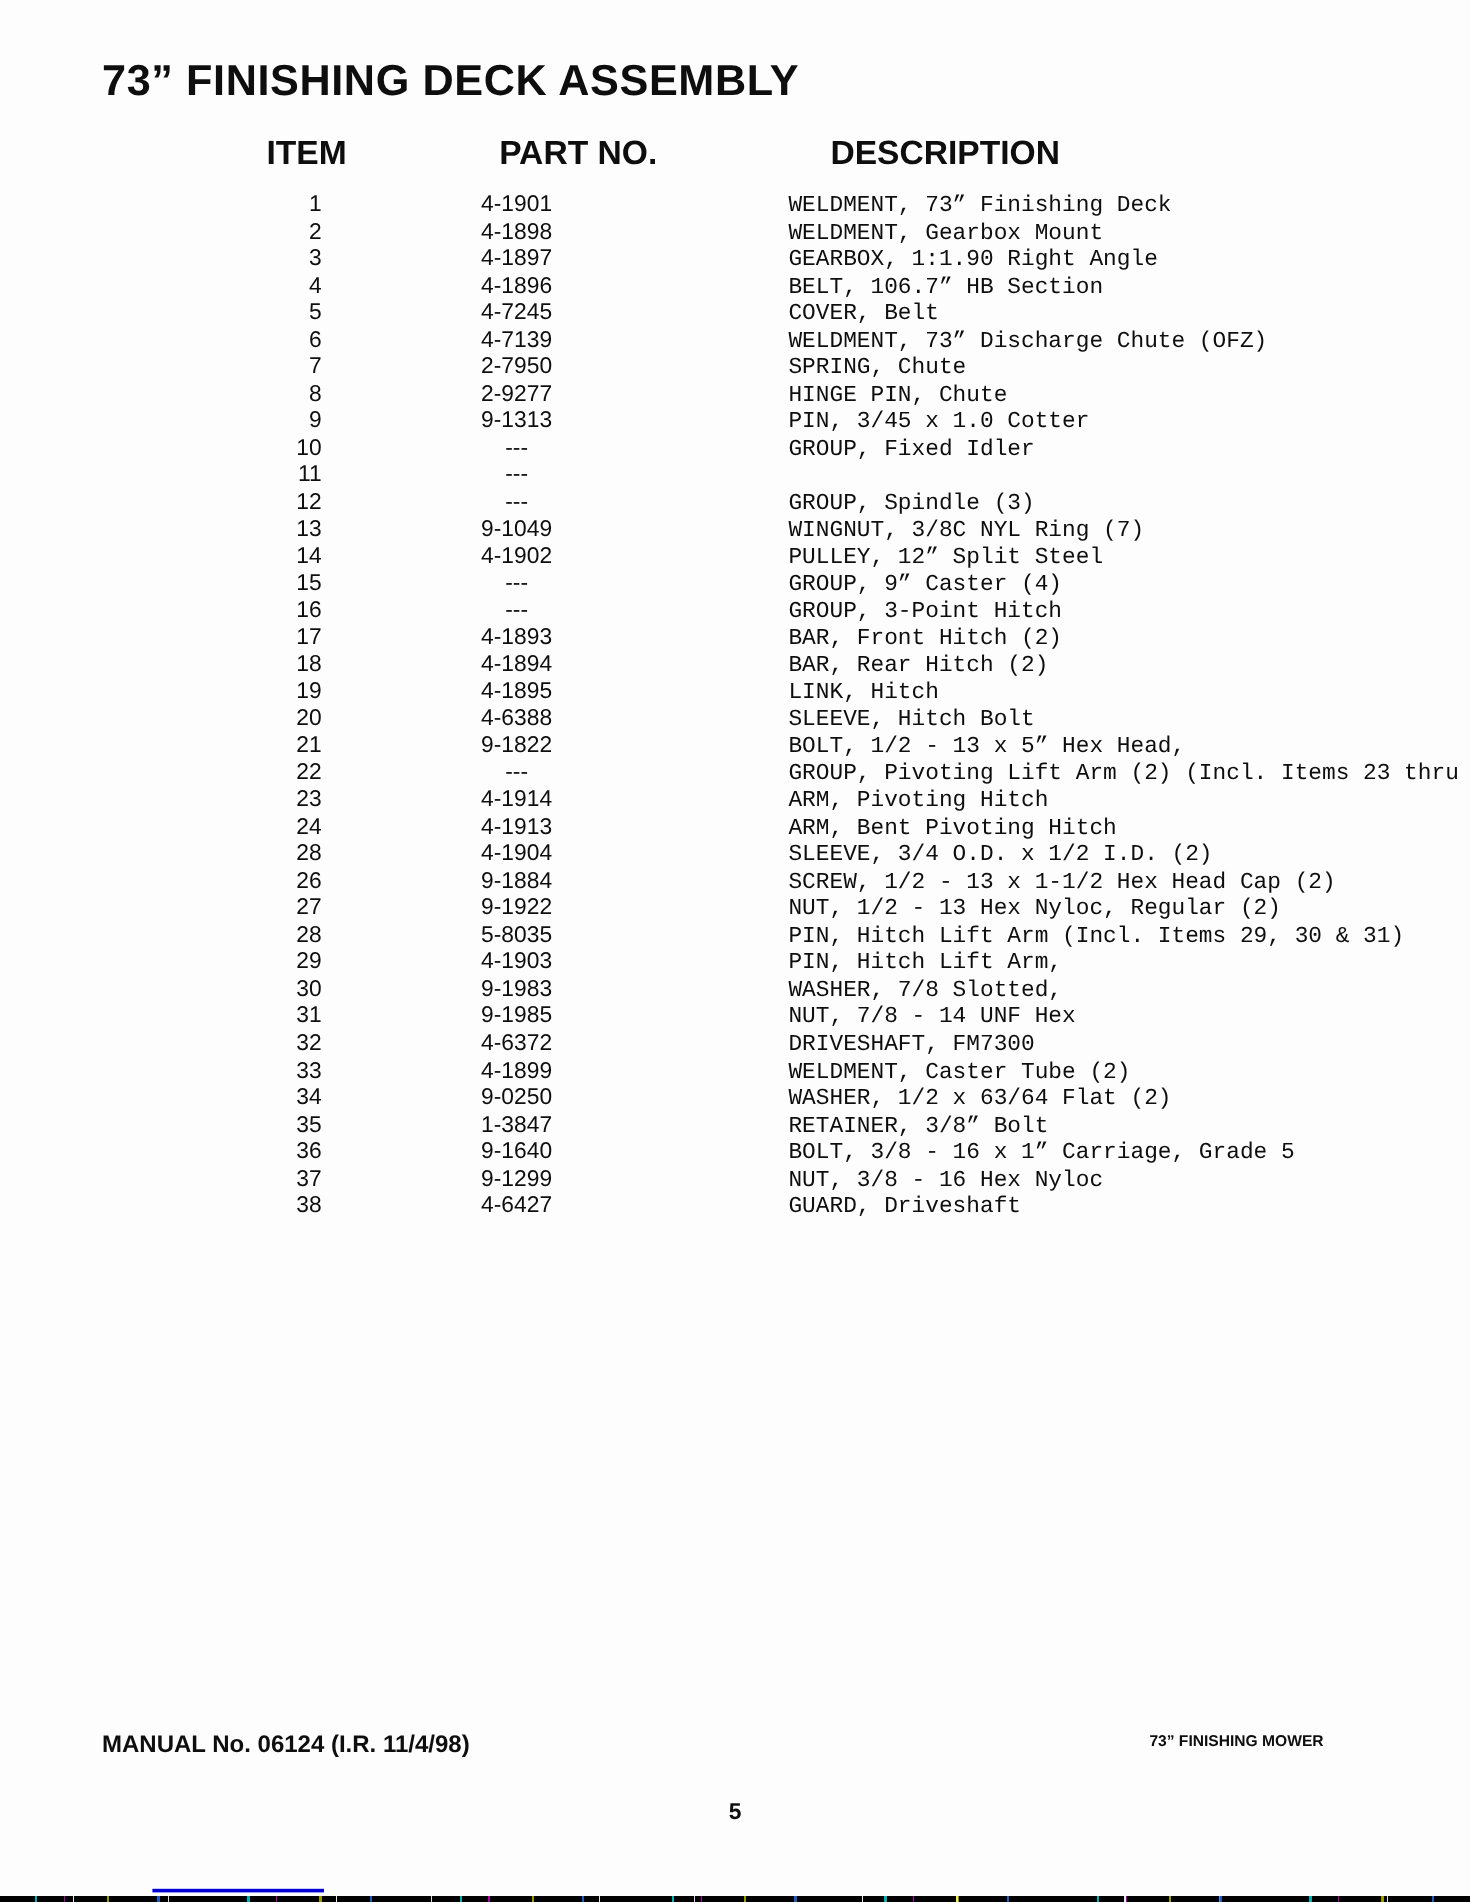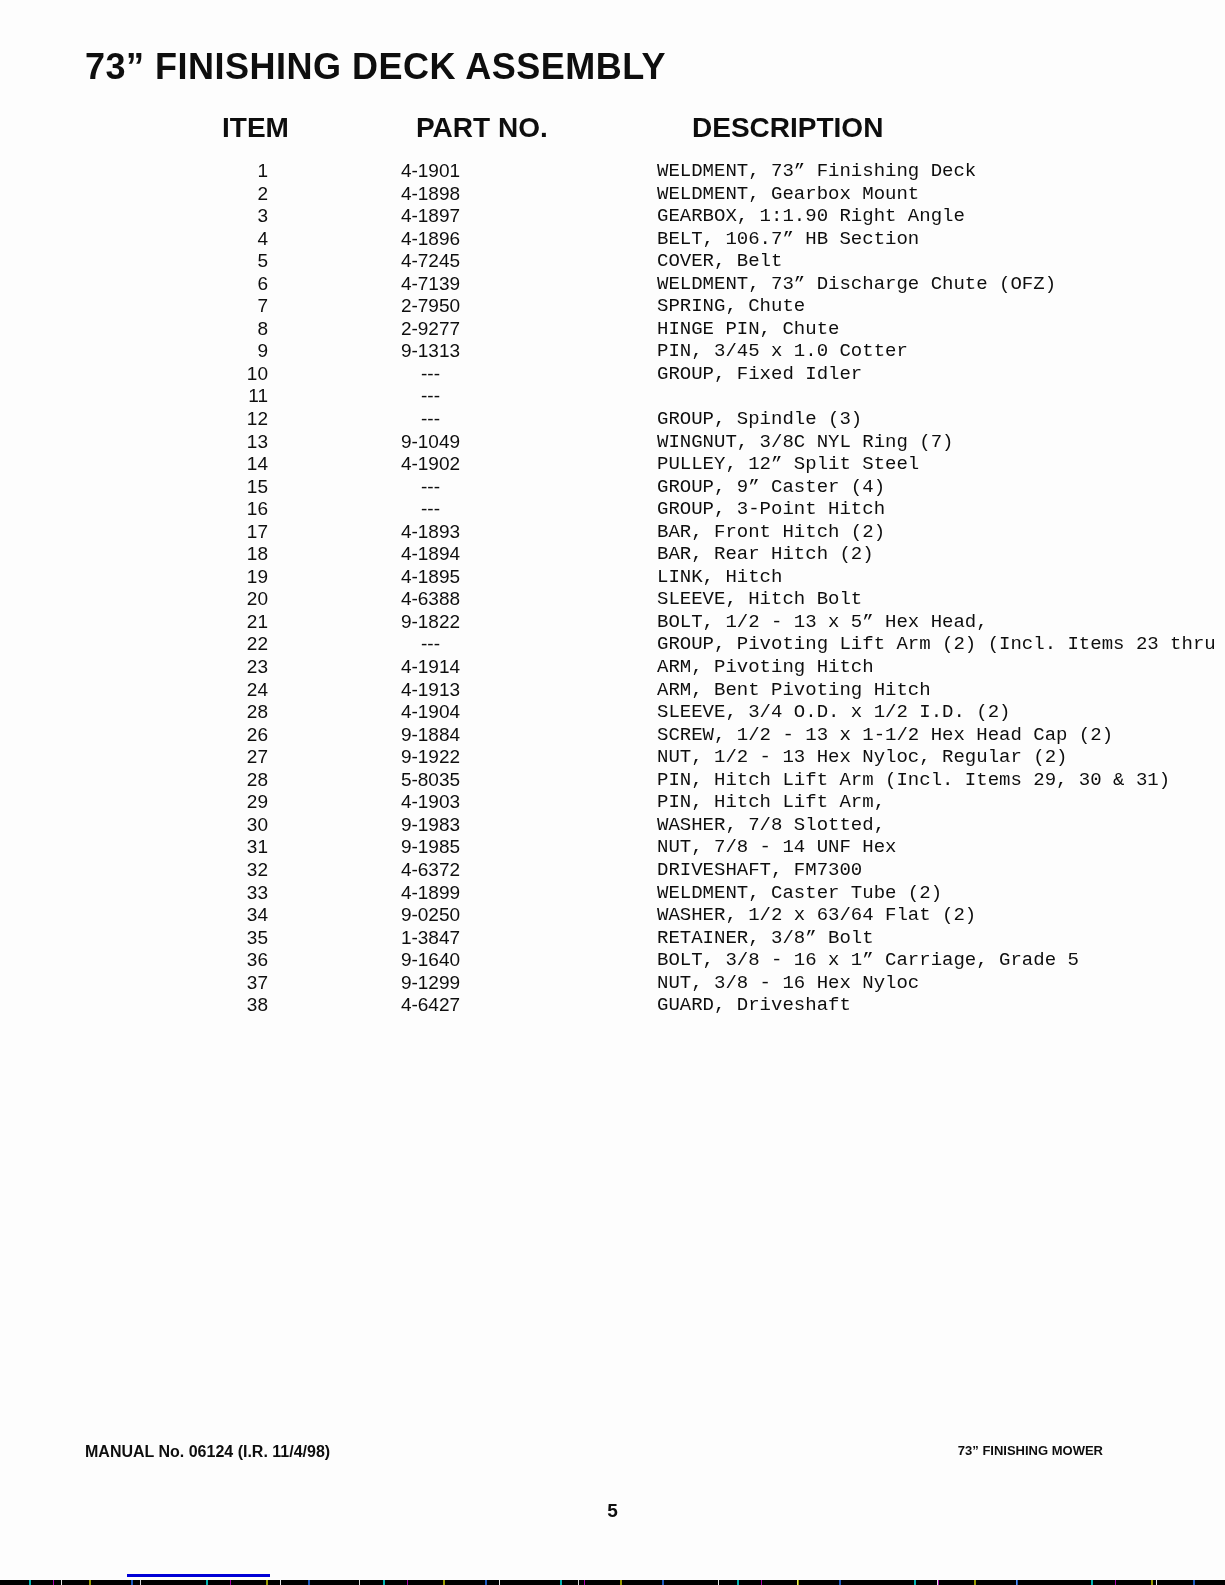--- a/index.html
+++ b/index.html
@@ -45,21 +45,21 @@
     font-size: 19px;
     white-space: nowrap;
   }
   .c-item { text-align: right; }
   .c-part { text-align: center; }
   .c-desc { padding-left: 64px; font-family: Liberation Mono, monospace; }
   .footer-left {
     position: absolute;
     left: 85px;
     top: 1443px;
-    font-size: 16px;
+    font-size: 20px;
     font-weight: bold;
     white-space: nowrap;
   }
   .footer-right {
     position: absolute;
     right: 122px;
     top: 1443px;
     font-size: 13px;
     font-weight: bold;
     white-space: nowrap;

